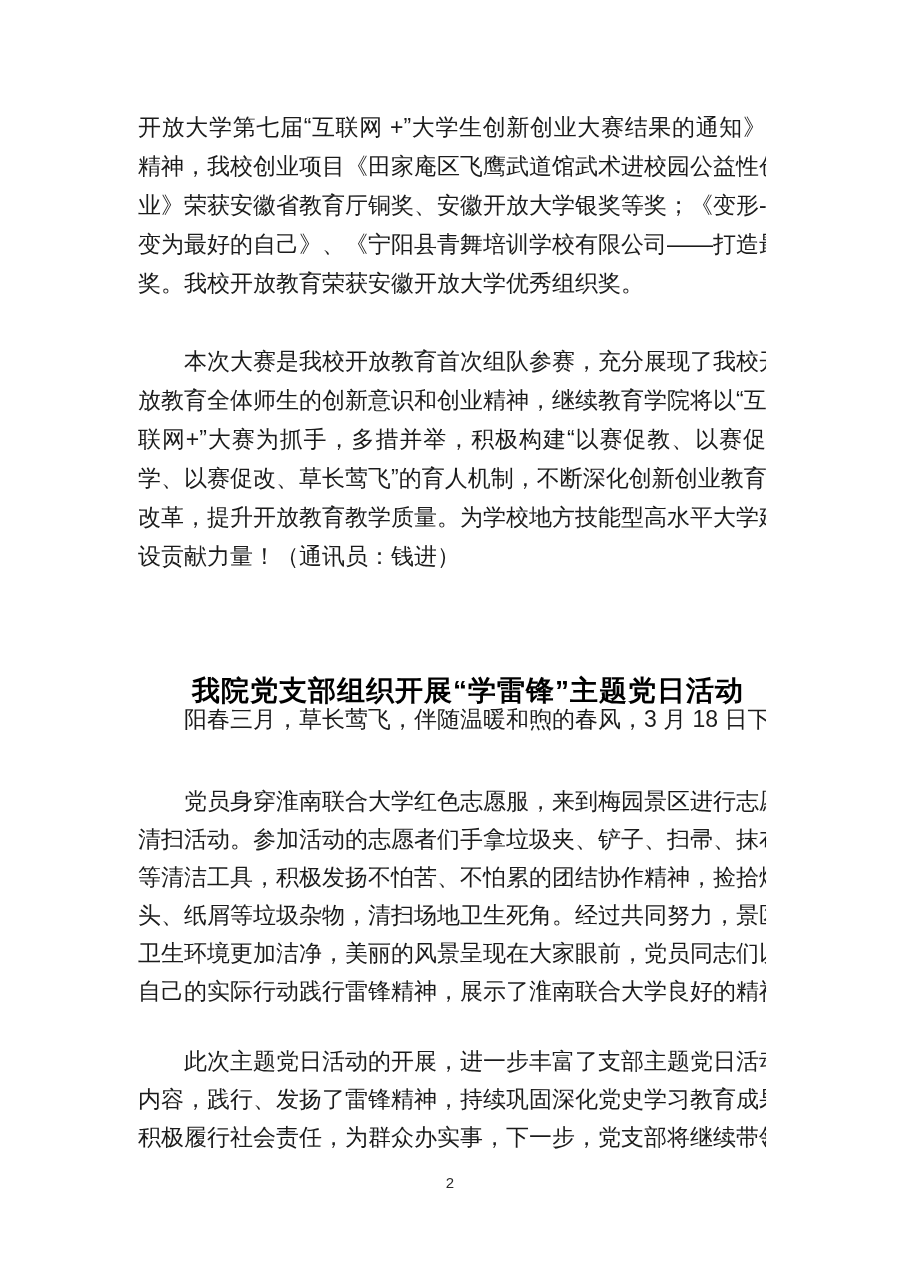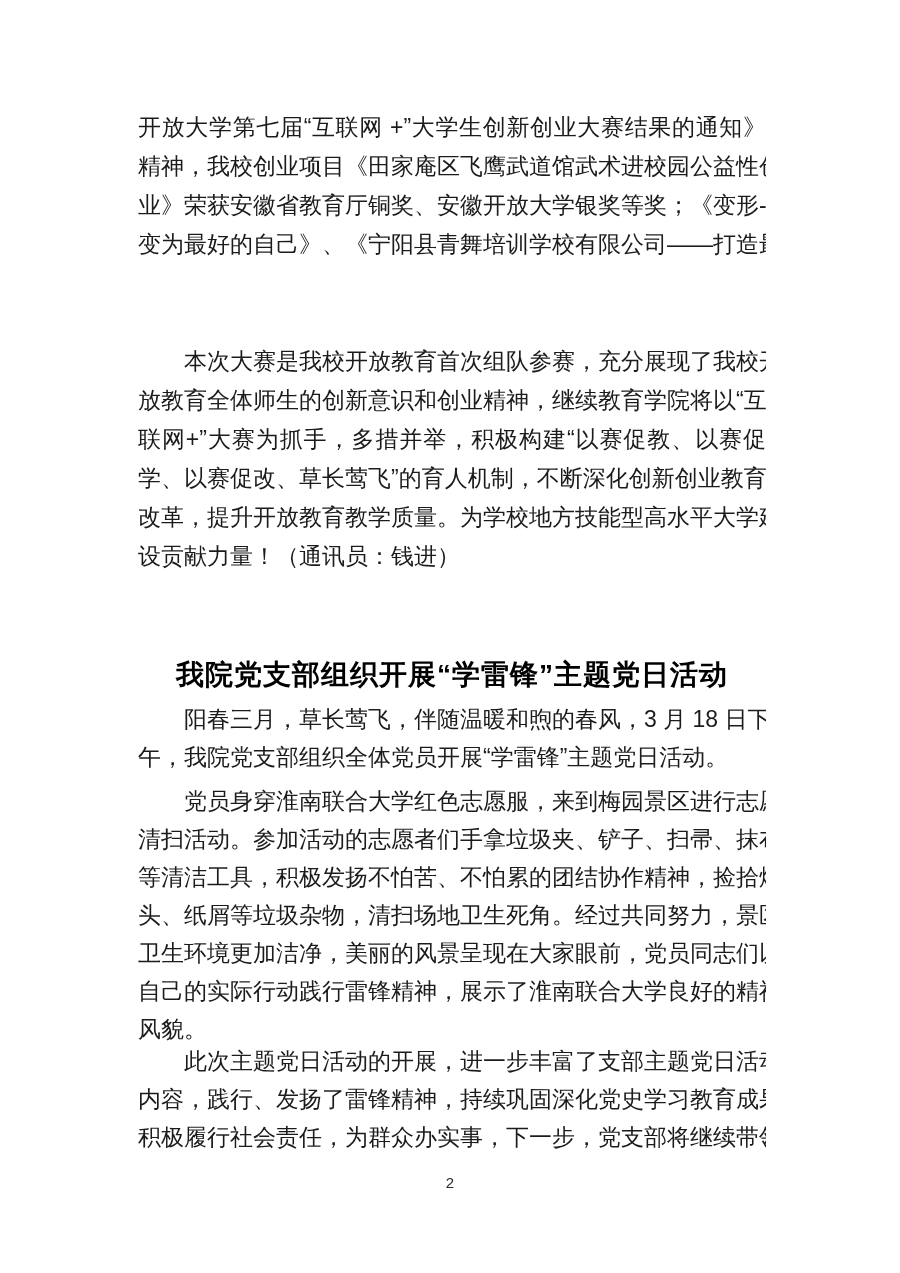--- a/index.html
+++ b/index.html
@@ -40,21 +40,21 @@
   }
   .line-indent { text-indent: 2em; }
   .line-end { text-align-last: left; }
   #p1 { top: 108px; }
   #p2 { top: 342px; }
   #section-heading {
     position: absolute;
     left: 0;
     width: 628px;
     top: 654px;
-    margin: 0;
+    margin: 16px;
     font-size: 28px;
     line-height: 42px;
     font-weight: 700;
     text-align: center;
     color: #000000;
     letter-spacing: 1px;
   }
   #p3 { top: 700px; }
   #p4 { top: 782px; }
   #p5 { top: 1042px; }
@@ -73,46 +73,45 @@
 <body>
 
 <div class="page">
   <div class="text-col">
 
     <div class="para lh39" id="p1">
         <div class="line">开放大学第七届“互联网 +”大学生创新创业大赛结果的通知》</div>
         <div class="line">精神，我校创业项目《田家庵区飞鹰武道馆武术进校园公益性创</div>
         <div class="line">业》荣获安徽省教育厅铜奖、安徽开放大学银奖等奖；《变形-</div>
         <div class="line">变为最好的自己》、《宁阳县青舞培训学校有限公司——打造最</div>
+        <div class="line line-end">奖。我校开放教育荣获安徽开放大学优秀组织奖。</div>
       </div>
 
     <div class="para lh39" id="p2">
         <div class="line line-indent">本次大赛是我校开放教育首次组队参赛，充分展现了我校开</div>
         <div class="line">放教育全体师生的创新意识和创业精神，继续教育学院将以“互</div>
         <div class="line">联网+”大赛为抓手，多措并举，积极构建“以赛促教、以赛促</div>
         <div class="line">学、以赛促改、草长莺飞”的育人机制，不断深化创新创业教育</div>
         <div class="line">改革，提升开放教育教学质量。为学校地方技能型高水平大学建</div>
         <div class="line line-end">设贡献力量！（通讯员：钱进）</div>
       </div>
 
     <h2 id="section-heading">我院党支部组织开展“学雷锋”主题党日活动</h2>
 
     <div class="para lh38" id="p3">
         <div class="line line-indent">阳春三月，草长莺飞，伴随温暖和煦的春风，3 月 18 日下</div>
-        <div class="line line-end">午，我院党支部组织全体党员开展“学雷锋”主题党日活动。</div>
       </div>
 
     <div class="para lh38" id="p4">
         <div class="line line-indent">党员身穿淮南联合大学红色志愿服，来到梅园景区进行志愿</div>
         <div class="line">清扫活动。参加活动的志愿者们手拿垃圾夹、铲子、扫帚、抹布</div>
         <div class="line">等清洁工具，积极发扬不怕苦、不怕累的团结协作精神，捡拾烟</div>
         <div class="line">头、纸屑等垃圾杂物，清扫场地卫生死角。经过共同努力，景区</div>
         <div class="line">卫生环境更加洁净，美丽的风景呈现在大家眼前，党员同志们以</div>
         <div class="line">自己的实际行动践行雷锋精神，展示了淮南联合大学良好的精神</div>
-        <div class="line line-end">风貌。</div>
       </div>
 
     <div class="para lh38" id="p5">
         <div class="line line-indent">此次主题党日活动的开展，进一步丰富了支部主题党日活动</div>
         <div class="line">内容，践行、发扬了雷锋精神，持续巩固深化党史学习教育成果，</div>
         <div class="line">积极履行社会责任，为群众办实事，下一步，党支部将继续带领</div>
       </div>
   </div>
 
   <div class="pagenum">2</div>

